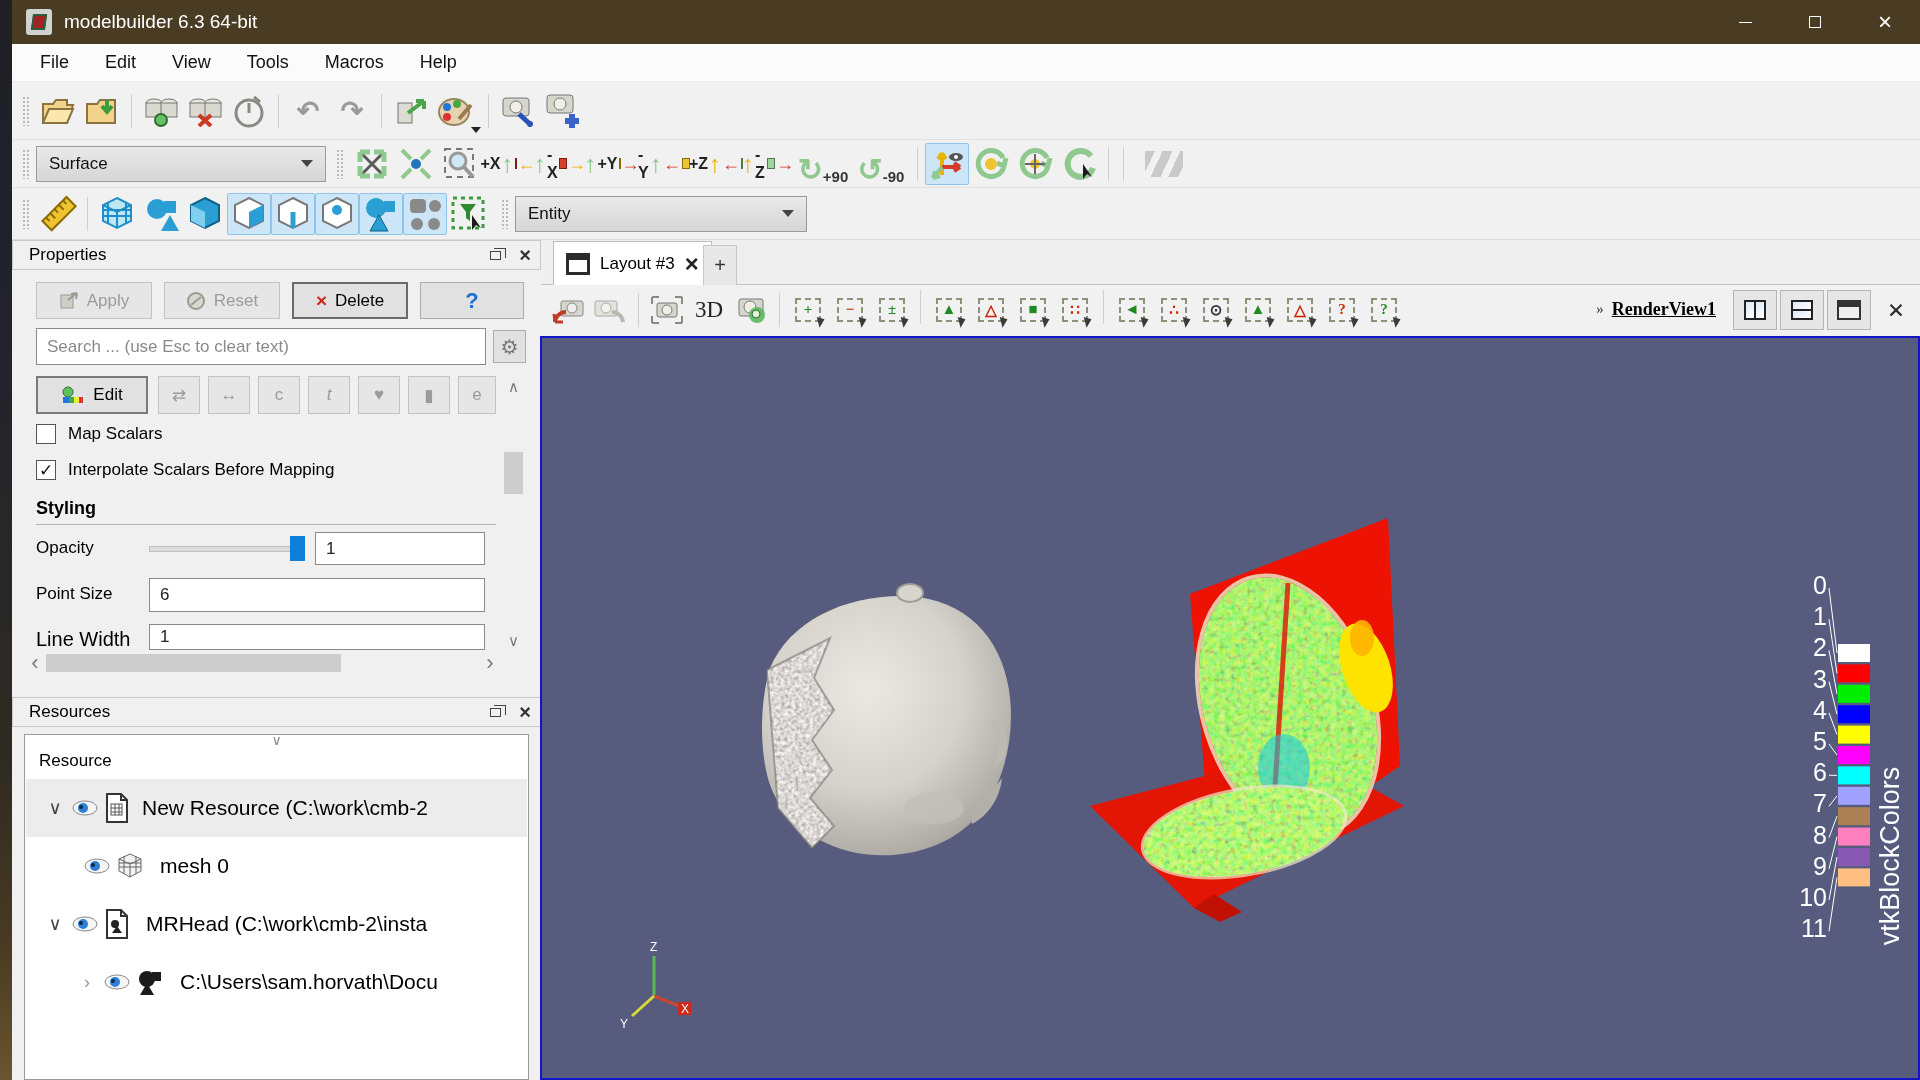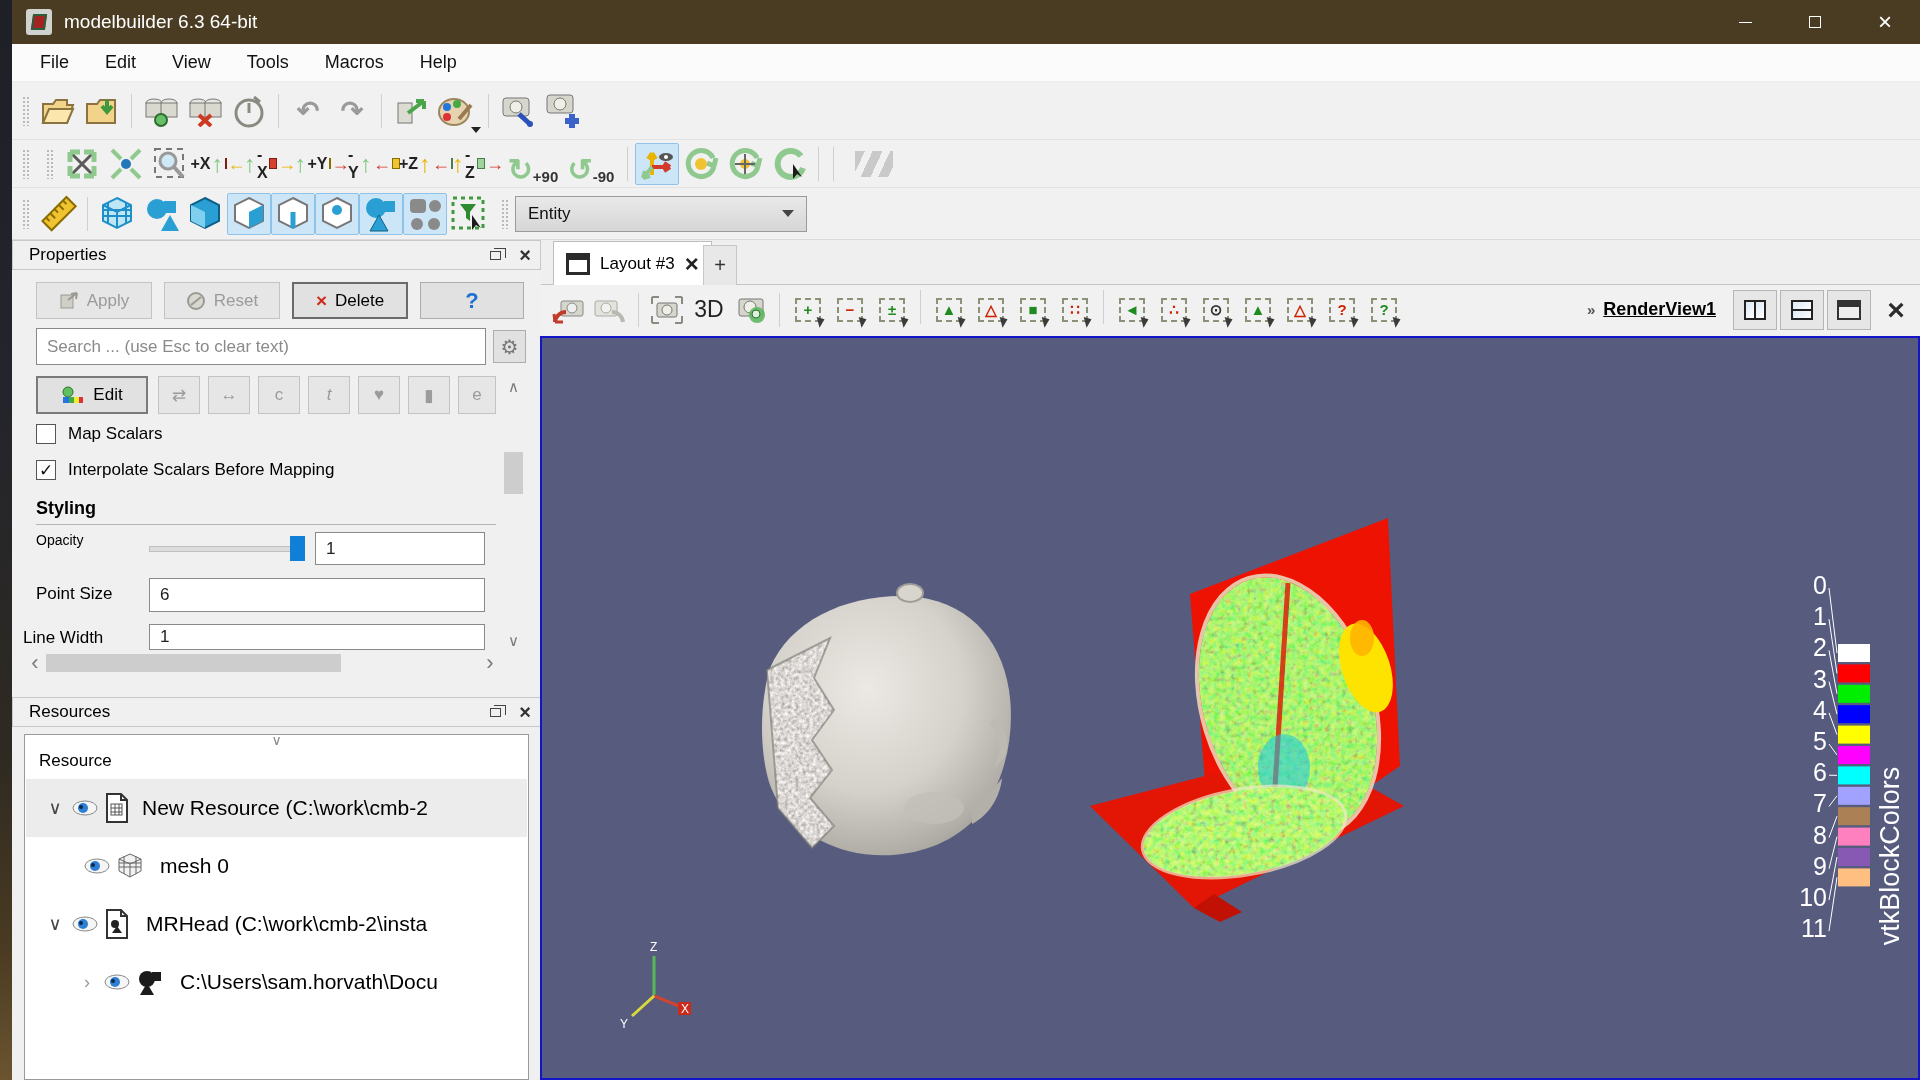--- a/index.html
+++ b/index.html
@@ -258,20 +258,24 @@
         <svg width="38" height="36">
             <rect x="4" y="2" width="26" height="18" rx="3" fill="#d6d6cc" stroke="#777"></rect>
             <circle cx="17" cy="11" r="6" fill="#efefe7" stroke="#777"></circle>
             <path d="M29 21 L29 35 M22 28 L36 28" stroke="#3a62c8" stroke-width="6"></path>
           </svg>
       </div>
     </div>
 
     <div id="tb2" class="abs toolbar">
       <div class="grip"></div>
+      <div class="combo" style="width:290px;">
+        <span class="cv">Surface</span>
+        <span class="ccaret"></span>
+      </div>
       <div class="grip"></div>
       <div class="tbtn">
         <svg width="36" height="36">
             <path d="M6 6 L30 30 M30 6 L6 30" stroke="#5a5a5a" stroke-width="3"></path>
             <path d="M6 6 l10 0 M6 6 l0 10 M30 6 l-10 0 M30 6 l0 10 M6 30 l10 0 M6 30 l0 -10 M30 30 l-10 0 M30 30 l0 -10" stroke="#8fc98f" stroke-width="5"></path>
           </svg>
       </div>
       <div class="tbtn">
         <svg width="36" height="36">
             <circle cx="18" cy="18" r="5" fill="#2277bb"></circle>
@@ -536,29 +540,29 @@
       <div class="abs" style="left:24px; top:220px; display:flex; align-items:center;">
         <span class="cb checked">
             <span class="mark">✓</span>
           </span>
         <span class="cb-label">Interpolate Scalars Before Mapping</span>
       </div>
 
       <div class="abs" style="left:24px; top:258px; font-size:18px; font-weight:bold; color:#000;">Styling</div>
       <div class="abs" style="left:24px; top:284px; width:460px; height:1px; background:#b5b5b5;"></div>
 
-      <div class="abs" style="left:24px; top:292px; font-size:14px; color:#000;">Opacity</div>
+      <div class="abs" style="left:24px; top:298px; font-size:17px; color:#000;">Opacity</div>
       <div class="abs" style="left:137px; top:306px; width:150px; height:6px; background:#dcdcdc; border:1px solid #c0c0c0;"></div>
       <div class="abs" style="left:278px; top:296px; width:15px; height:25px; background:#0f7fd7;"></div>
       <input class="abs txt" style="left: 303px; top: 292px; width: 170px; height: 33px;" value="1">
 
       <div class="abs" style="left:24px; top:344px; font-size:17px; color:#000;">Point Size</div>
       <input class="abs txt" style="left: 137px; top: 338px; width: 336px; height: 34px;" value="6">
 
-      <div class="abs" style="left:11px; top:388px; font-size:17px; color:#000;">Line Width</div>
+      <div class="abs" style="left:24px; top:388px; font-size:20px; color:#000;">Line Width</div>
       <input class="abs txt" style="left: 137px; top: 384px; width: 336px; height: 26px;" value="1">
 
       <div class="abs" style="left:12px; top:412px; width:477px; height:22px; background:#f0f0f0; display:flex; align-items:center;">
         <span class="scroll-arrow" style="width:22px;">
             <span style="font-size:22px;">‹</span>
           </span>
         <div class="scroll-thumb" style="width:295px; height:18px;"></div>
         <span class="scroll-arrow" style="width:22px; margin-left:auto;">
             <span style="font-size:22px;">›</span>
           </span>
@@ -650,21 +654,21 @@
       <div class="tab abs" style="left:12px; top:1px;">
         <span class="win-ic"></span>
         <span class="t-label">Layout #3</span>
         <span class="t-close">×</span>
       </div>
       <div class="tab-plus abs" style="left:162px; top:5px;">
         <span>+</span>
       </div>
     </div>
 
-    <div class="abs" id="viewtb" style="left:529px; top:285px; width:1379px; height:49px;">
+    <div class="abs" id="viewtb" style="left:529px; top:285px; width:1379px; height:49px;font-family:Liberation Serif, serif;">
       <div class="vbtn" style="margin-left:6px;">
         <svg width="34" height="30">
             <rect x="10" y="6" width="22" height="15" rx="2" fill="#d6d6cc" stroke="#888"></rect>
             <circle cx="21" cy="13" r="5" fill="#eee" stroke="#888"></circle>
             <path d="M4 27 A11 11 0 0 1 15 17" fill="none" stroke="#c23b2a" stroke-width="4"></path>
             <path d="M4 27 l-1 -8 M4 27 l8 0" stroke="#c23b2a" stroke-width="3"></path>
           </svg>
       </div>
       <div class="vbtn">
         <svg width="34" height="30">

